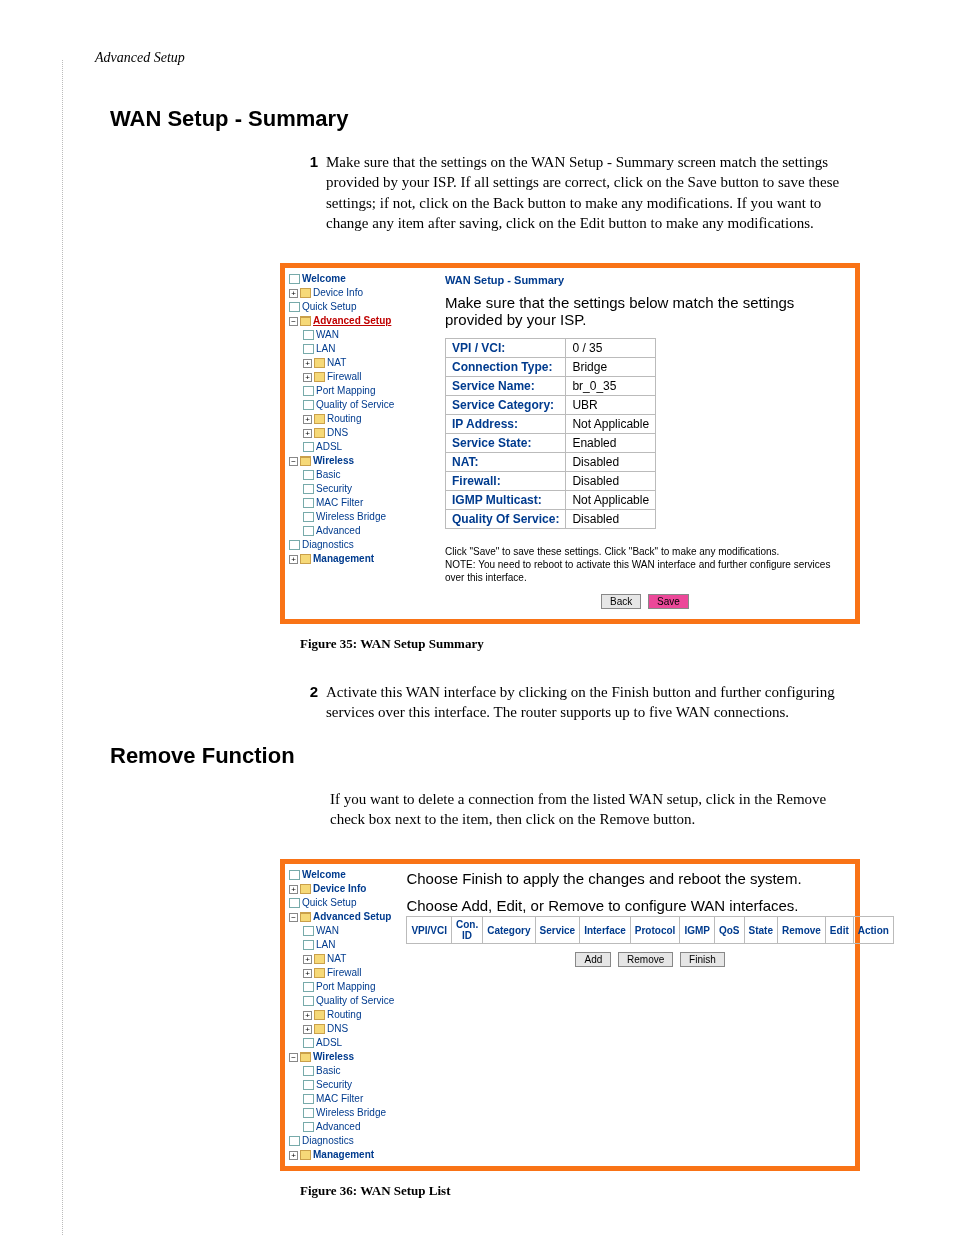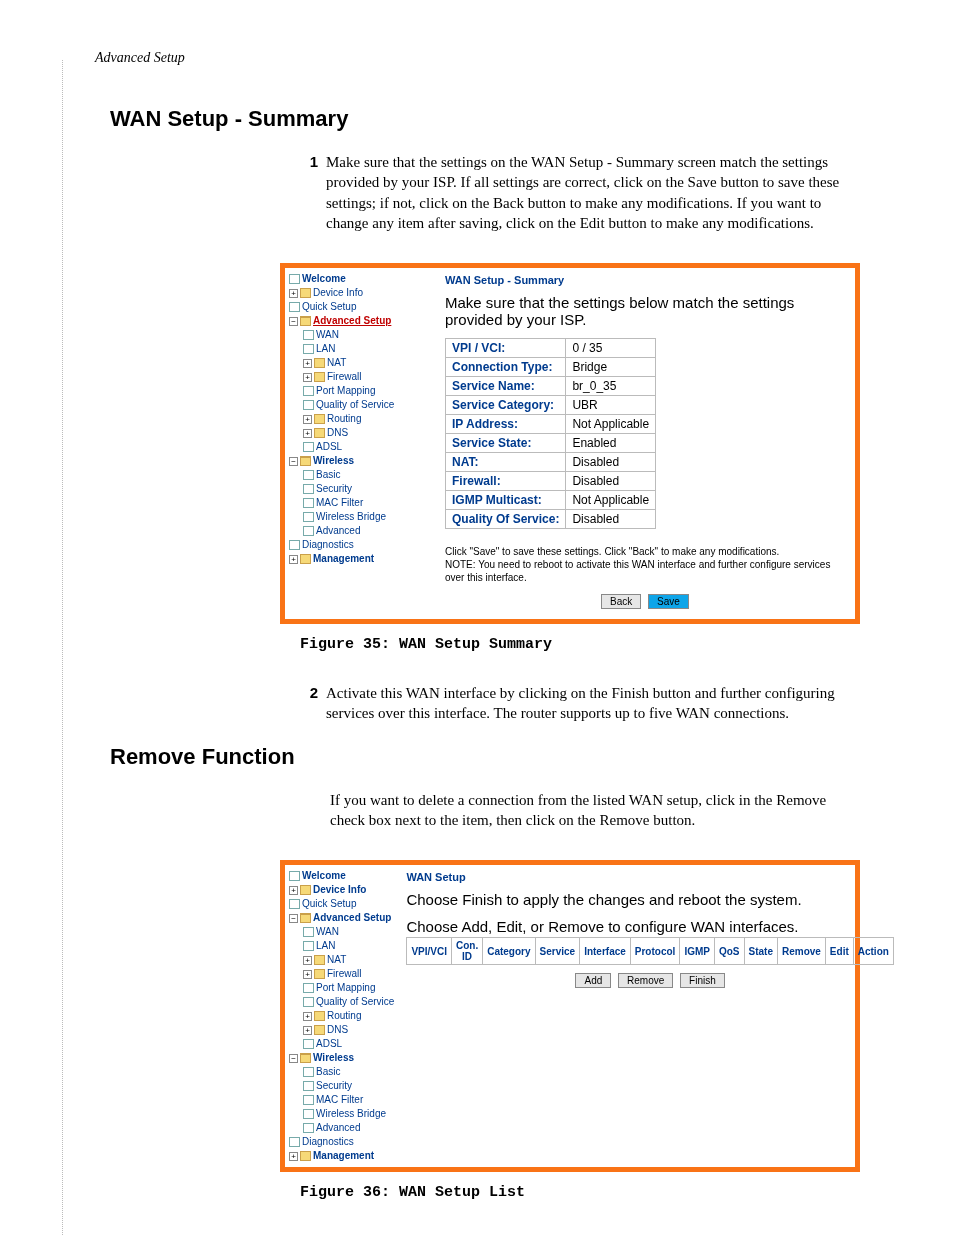--- a/index.html
+++ b/index.html
@@ -100,39 +100,39 @@
   .kv-table td { border:1px solid #bbb; padding:2px 6px; }
   .kv-table td.k { color:#003b8e; font-weight:bold; min-width:120px; }
   .kv-table td.v { color:#000; min-width:90px; }
   .save-note { font-size:10px; color:#000; margin-top:16px; line-height:1.3; }
   .btnrow { text-align:center; margin-top:10px; }
   .fake-btn {
     display:inline-block; border:1px solid #888; background:#e6e6e6;
     padding:1px 8px; font-size:10px; font-family: Arial, sans-serif;
     margin:0 2px; cursor:pointer;
   }
-  .fake-btn.primary { background:#0ea5e9; }
+  .fake-btn.primary { background:#ec4899; }
 
   
   .wan-table { border-collapse: collapse; font-size:10px; width:100%; }
   .wan-table th, .wan-table td {
     border:1px solid #bbb; padding:2px 4px; text-align:center;
   }
   .wan-table th { color:#003b8e; font-weight:bold; }
   .wan-table td.blue { color:#003b8e; }
   .wan-table .editbtn {
     display:inline-block; border:1px solid #888; background:#e6e6e6;
     padding:0 6px; font-size:10px; cursor:pointer;
   }
   .wan-table input[type=checkbox]{ width:11px; height:11px; }
 
   .figure-caption {
-    font-family: Liberation Mono, monospace;
+    font-family: Liberation Serif, serif;
     font-weight: bold;
-    font-size: 15px;
+    font-size: 13px;
     margin-left: 230px;
     margin-top: 6px;
     margin-bottom: 30px;
   }
 
   .footer {
     display:flex; justify-content:space-between;
     margin-top: 40px;
     font-family: Arial, Helvetica, sans-serif;
     font-size: 13px;
@@ -292,21 +292,20 @@
             <li><span class="icon file-icon"></span><a>Wireless Bridge</a></li>
             <li><span class="icon file-icon"></span><a>Advanced</a></li>
           </ul>
         </li>
         <li><span class="icon file-icon"></span><a>Diagnostics</a></li>
         <li><span class="expander">+</span><span class="icon folder-closed"></span><a class="bold">Management</a></li>
       </ul>
     </div>
 
     <div class="content-pane">
-      <div class="cp-title">WAN Setup</div>
       <div class="cp-sub">Choose Finish to apply the changes and reboot the system.</div>
       <div class="cp-sub" style="margin-bottom:2px;">Choose Add, Edit, or Remove to configure WAN interfaces.</div>
 
       <table class="wan-table">
         <tbody>
             <tr>
           <th>VPI/VCI</th>
           <th>Con. ID</th>
           <th>Category</th>
           <th>Service</th>

